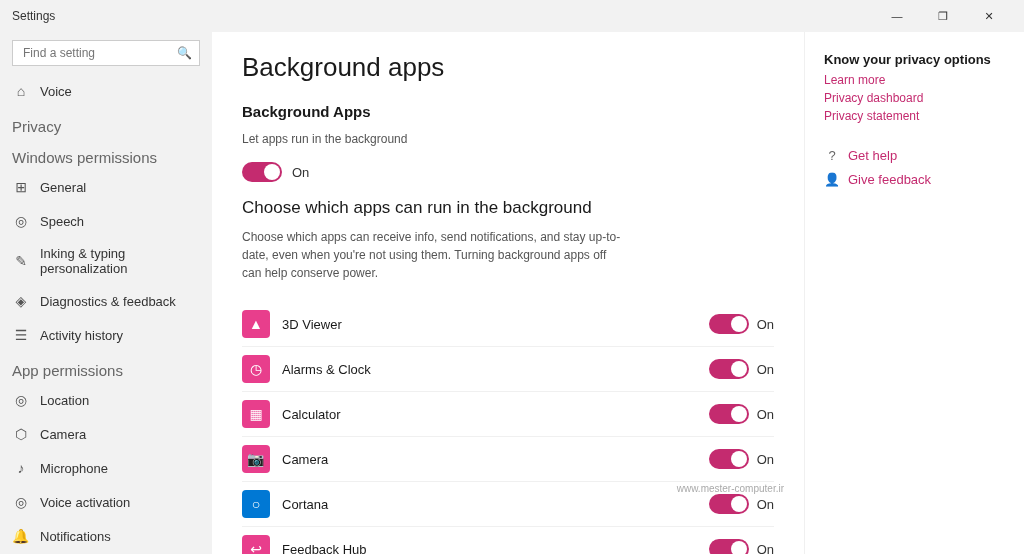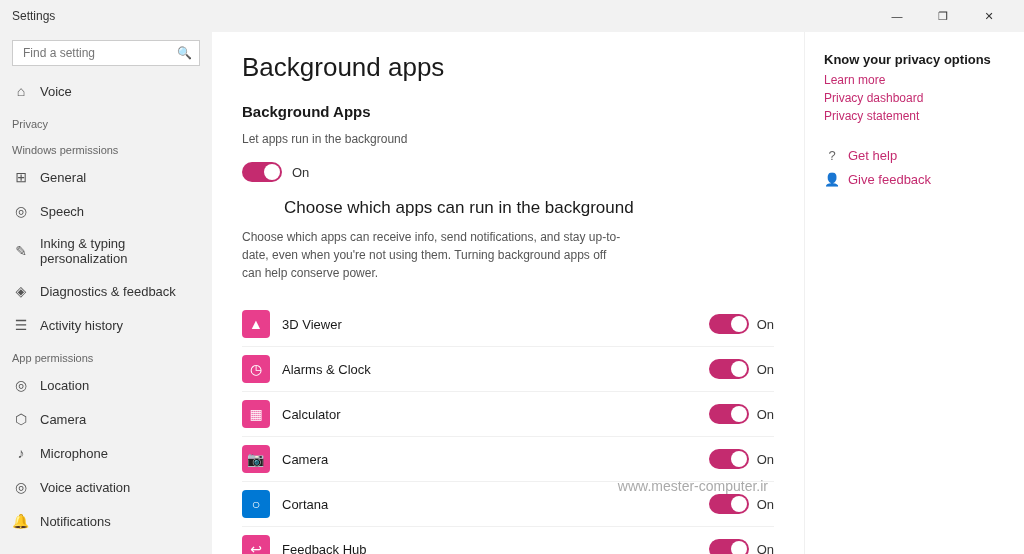--- a/index.html
+++ b/index.html
@@ -76,21 +76,21 @@
     }
     .sidebar-search .search-icon {
       position: absolute;
       right: 8px;
       top: 50%;
       transform: translateY(-50%);
       color: #666;
       font-size: 12px;
     }
     .sidebar-section-label {
-      font-size: 11px;
+      font-size: 15px;
       color: #666;
       padding: 10px 12px 4px 12px;
       text-transform: none;
     }
     .sidebar-item {
       display: flex;
       align-items: center;
       padding: 8px 12px;
       cursor: pointer;
       color: #333;
@@ -145,21 +145,20 @@
       line-height: 1.5;
       max-width: 380px;
       margin-bottom: 20px;
     }
 
     .choose-title {
       font-size: 17px;
       font-weight: 400;
       color: #1a1a1a;
       margin-bottom: 10px;
-      margin-left: 42px;
     }
 
     
     .app-list {
       margin-top: 10px;
     }
     .app-row {
       display: flex;
       align-items: center;
       padding: 8px 0;
@@ -264,23 +263,23 @@
       font-size: 13px;
     }
     .help-item .text {
       color: #c42b6f;
       font-size: 13px;
     }
 
     .watermark {
       position: absolute;
       bottom: 60px;
-      right: 256px;
+      right: 240px;
       color: #aaa;
-      font-size: 14px;
+      font-size: 10px;
       pointer-events: none;
     }
 
     .content-wrapper {
       position: relative;
       display: flex;
       flex: 1;
       overflow: hidden;
     }
   </style>

